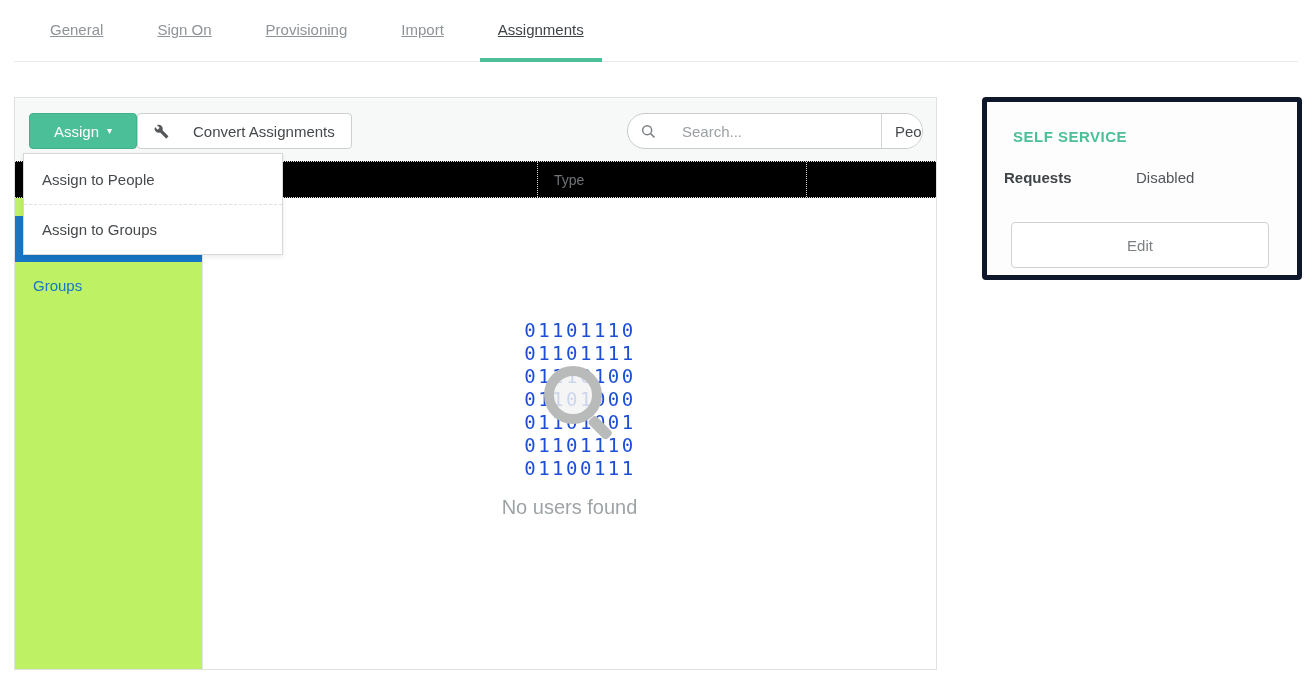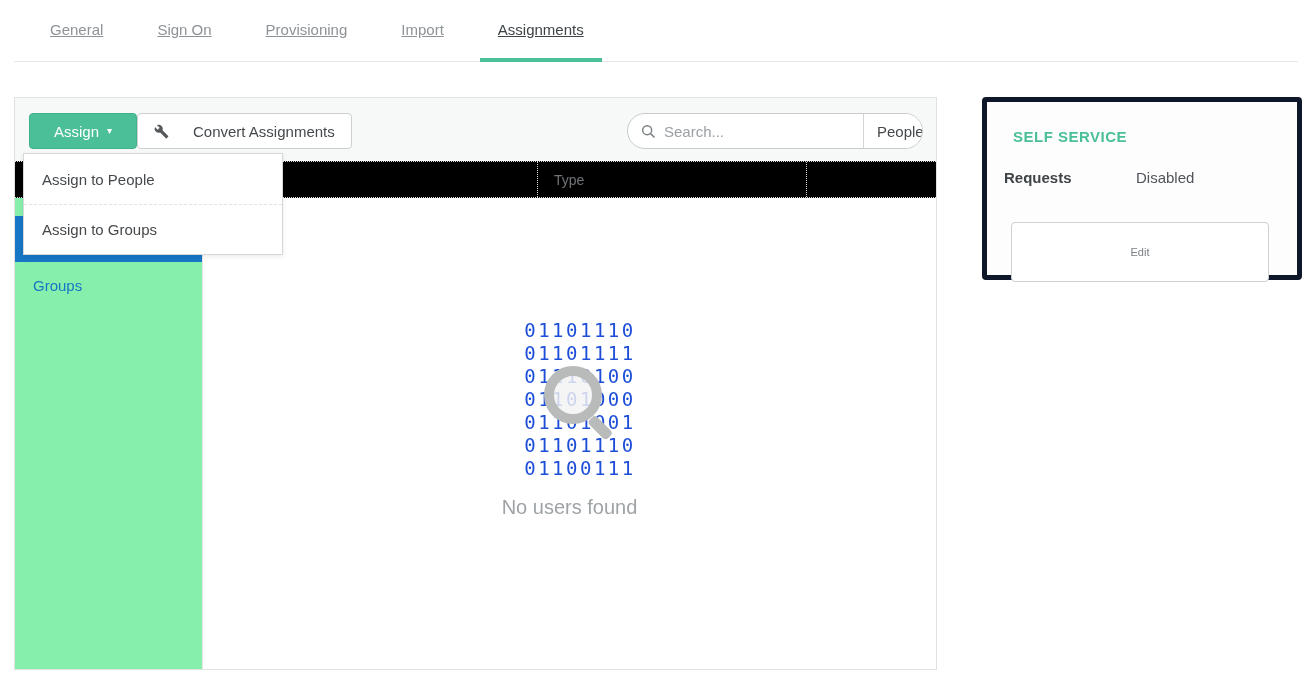--- a/index.html
+++ b/index.html
@@ -25,40 +25,40 @@
                 gap:8px; cursor:pointer; }
   .btn-assign .caret { font-size:10px; line-height:1; }
   .btn-convert { position:absolute; left:122px; top:15px; height:36px; padding:0 16px;
                  background:#fff; border:1px solid #cdd0d0; border-radius:4px;
                  color:#46494c; font-size:15px; display:flex; align-items:center; gap:24px; cursor:pointer; }
   .btn-convert svg { width:15px; height:15px; fill:#55585b; }
 
   .search-pill { position:absolute; right:13px; top:15px; width:296px; height:36px;
                  background:#fff; border:1px solid #c8cbcb; border-radius:18px;
                  display:flex; align-items:center; overflow:hidden; }
-  .search-left { display:flex; align-items:center; flex:1; padding-left:13px; gap:8px; height:100%; }
+  .search-left { display:flex; align-items:center; flex:1; padding-left:13px; gap:26px; height:100%; }
   .search-left svg { width:15px; height:15px; stroke:#7d8184; fill:none; stroke-width:2; flex:0 0 auto; }
   .search-input { border:none; outline:none; flex:1; min-width:0; font-size:15px;
                   font-family:"Liberation Sans", sans-serif; color:#46494c; background:transparent; }
   .search-input::placeholder { color:#9aa0a3; }
   .people-seg { height:100%; border-left:1px solid #d5d5d5; display:flex; align-items:center;
                 padding:0 14px 0 13px; gap:9px; font-size:15px; color:#46494c; cursor:pointer; background:#fff; }
 
   
   .table-head { position:absolute; left:0; right:0; top:63px; height:37px; background:#000000;
                 border-top:1px dotted #d9d9d9; border-bottom:1px dotted #d9d9d9;
                 display:flex; font-size:14px; color:#6f7477; }
   .th { display:flex; align-items:center; padding-left:16px; height:100%; }
   .th-1 { width:523px; border-right:1px dotted #d2d4d4; }
   .th-2 { width:269px; border-right:1px dotted #d2d4d4; }
   .th-3 { flex:1; }
 
   
   .side-nav { position:absolute; left:0; top:100px; bottom:0; width:188px;
-              background:#86efac; border-right:1px solid #e3e5e5; padding-top:18px; }
+              background:#bef264; border-right:1px solid #e3e5e5; padding-top:18px; }
   .nav-item { height:46px; display:flex; align-items:center; padding-left:18px;
               font-size:15px; color:#1776c5; cursor:pointer; }
   .nav-item.selected { background:#1776c5; color:#fff; }
 
   
   .empty-area { position:absolute; left:188px; right:0; top:100px; bottom:0; text-align:center; }
   .binary { position:relative; display:inline-block; margin-top:121px;
             font-family:"DejaVu Sans Mono", monospace; font-size:19px; line-height:23px;
             letter-spacing:2.5px; color:#1d4ed8; user-select:none;margin-left:21px; }
   .magnifier { position:absolute; left:50%; top:47px; margin-left:-36px; width:58px; height:58px; }
@@ -75,23 +75,23 @@
                font-size:15px; color:#46494c; cursor:pointer; background:#fff; }
   .menu-item + .menu-item { border-top:1px dashed #e3e3e3; }
 
   
   .self-panel { position:absolute; left:982px; top:97px; width:320px; height:183px;
                 background:#fdfdfe; border:5px solid #0f172a; border-radius:4px; }
   .self-title { margin:26px 26px 0; font-size:15px; font-weight:bold; letter-spacing:.5px; color:#4abf98; }
   .self-row { margin:24px 17px 0; display:flex; font-size:15px; }
   .self-row .k { width:132px; font-weight:bold; color:#3f4447; }
   .self-row .v { color:#51555a; }
-  .btn-edit { position:absolute; left:24px; right:28px; top:120px; height:60px;
+  .btn-edit { position:absolute; left:24px; right:28px; top:120px; height:46px;
               background:#fff; border:1px solid #cfd2d2; border-radius:4px;
-              font-size:11px; color:#7d8184; display:flex; align-items:center; justify-content:center;
+              font-size:15px; color:#7d8184; display:flex; align-items:center; justify-content:center;
               cursor:pointer; font-family:"Liberation Sans", sans-serif; }
 </style>
 </head>
 <body>
 
 <div class="stage">
 
   <div class="tabbar">
     <div class="tab">General</div>
     <div class="tab">Sign On</div>

